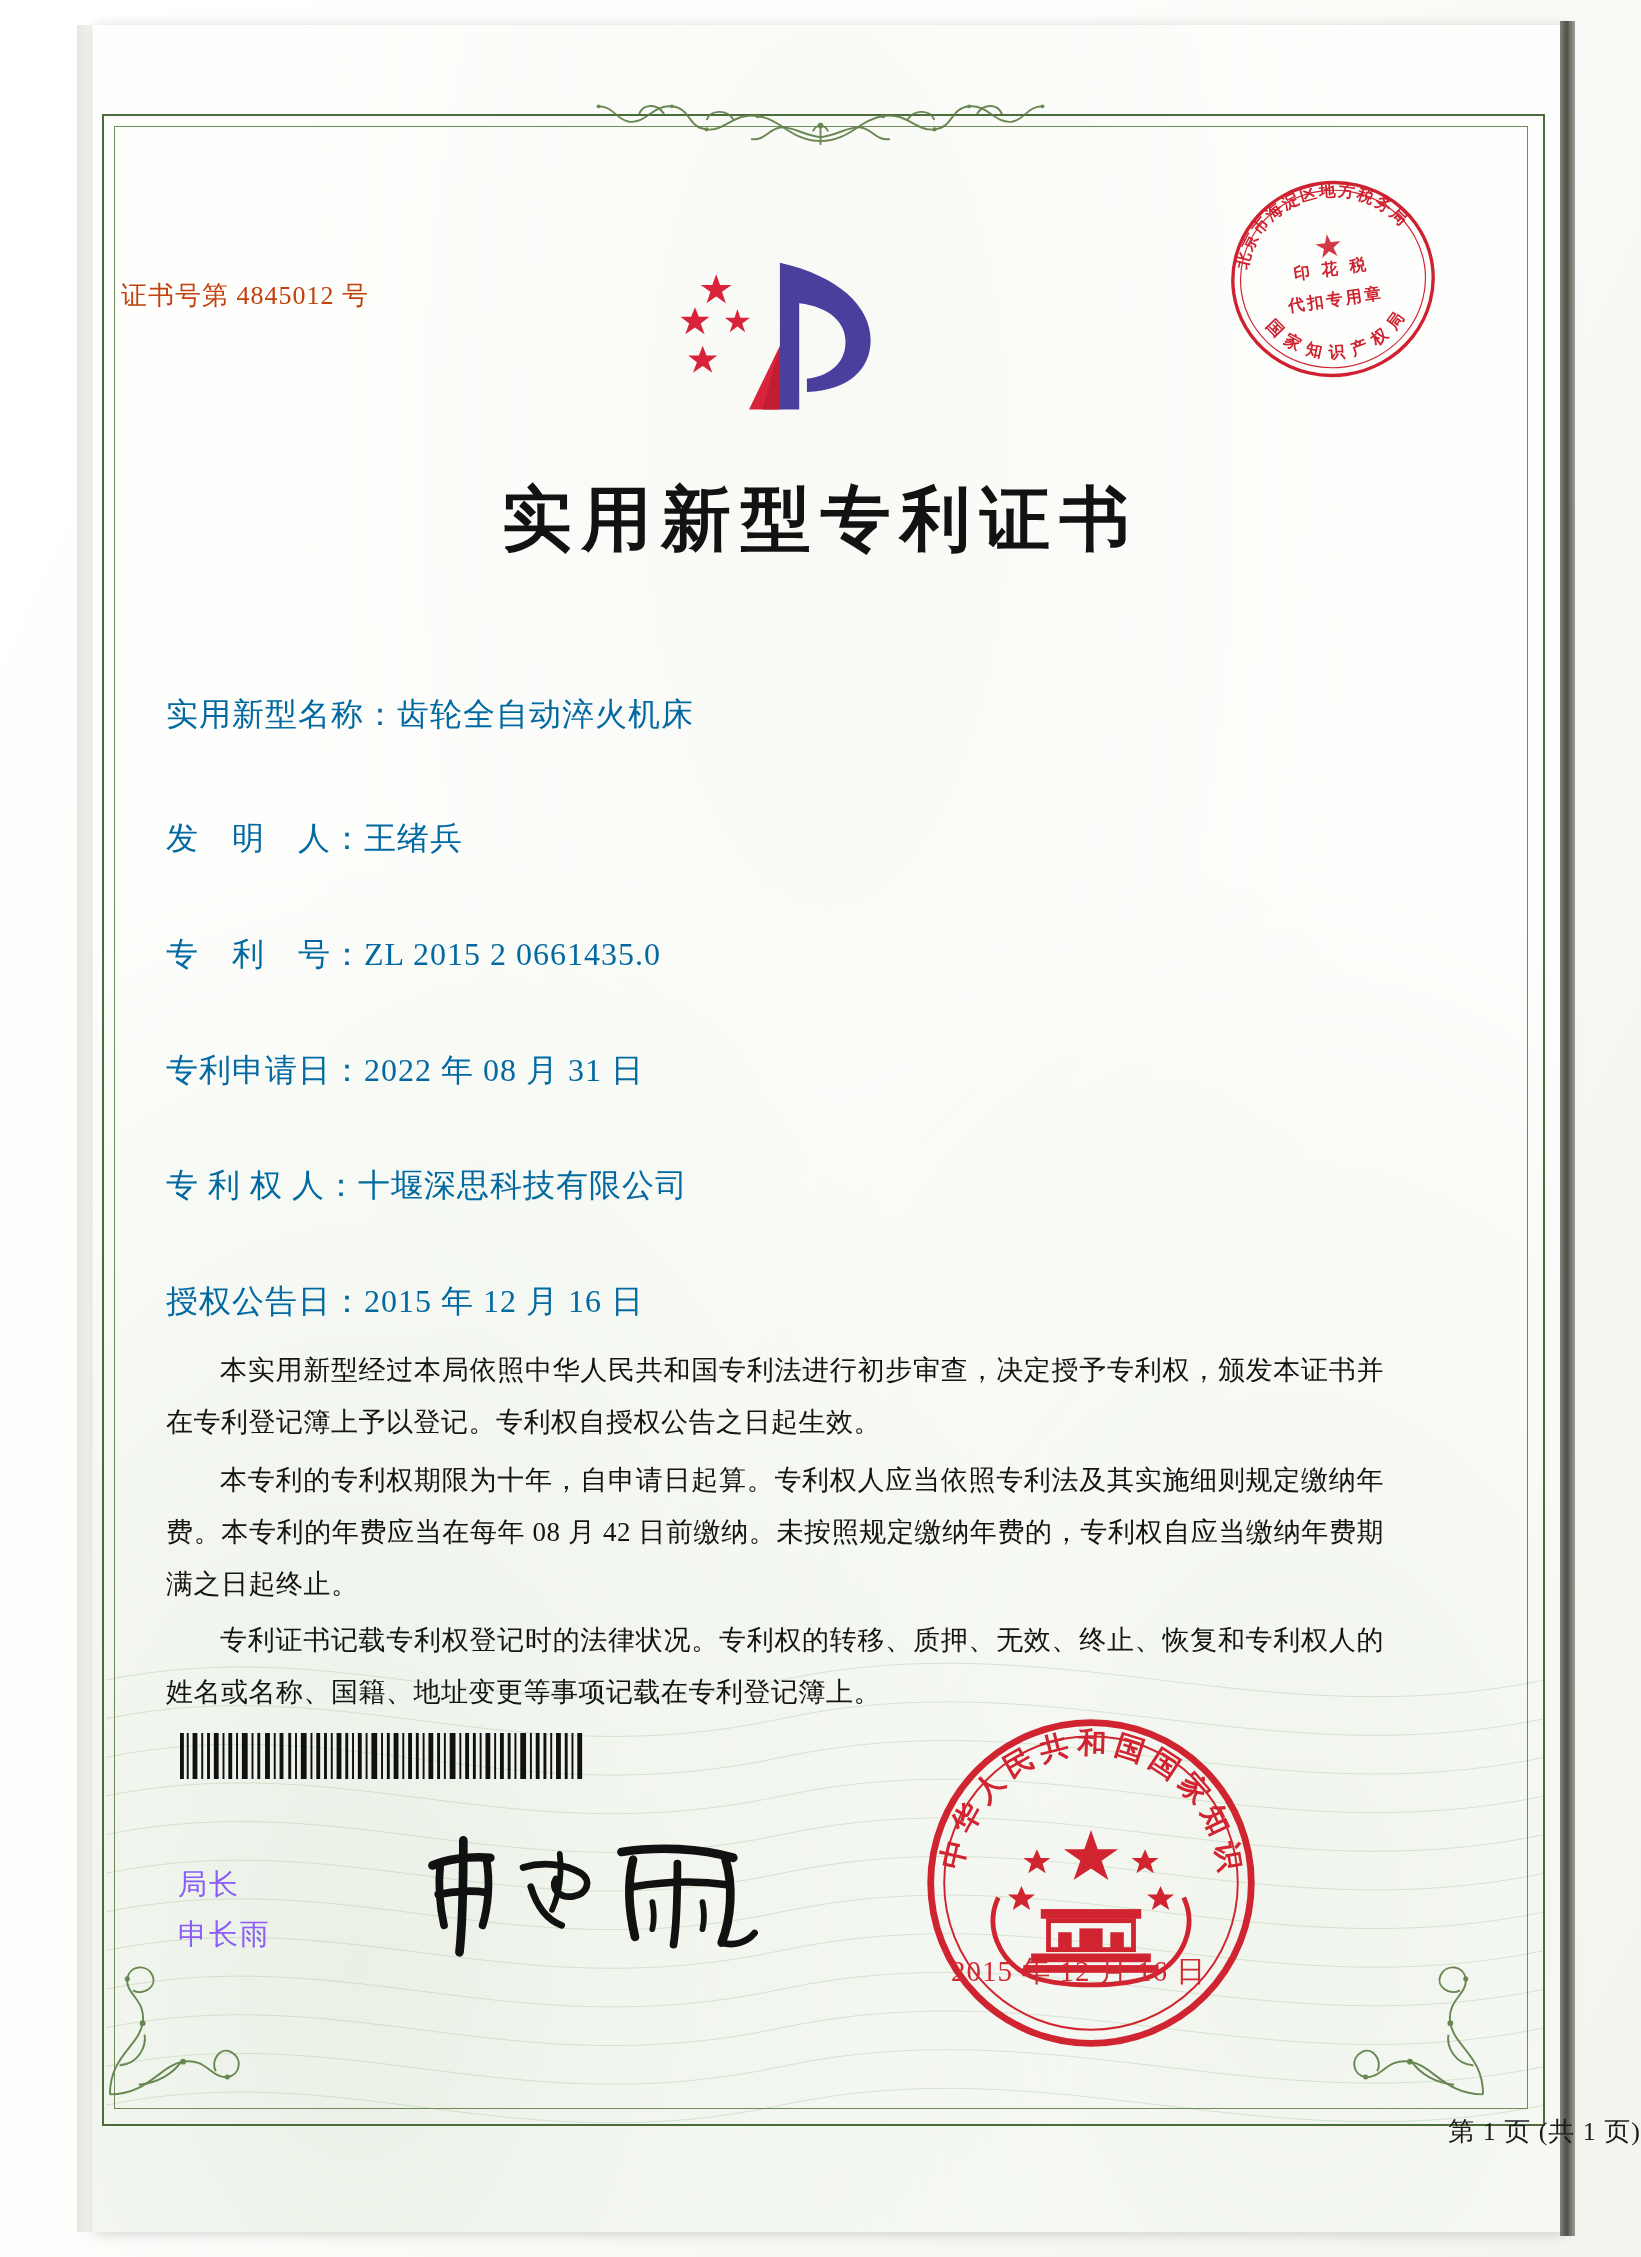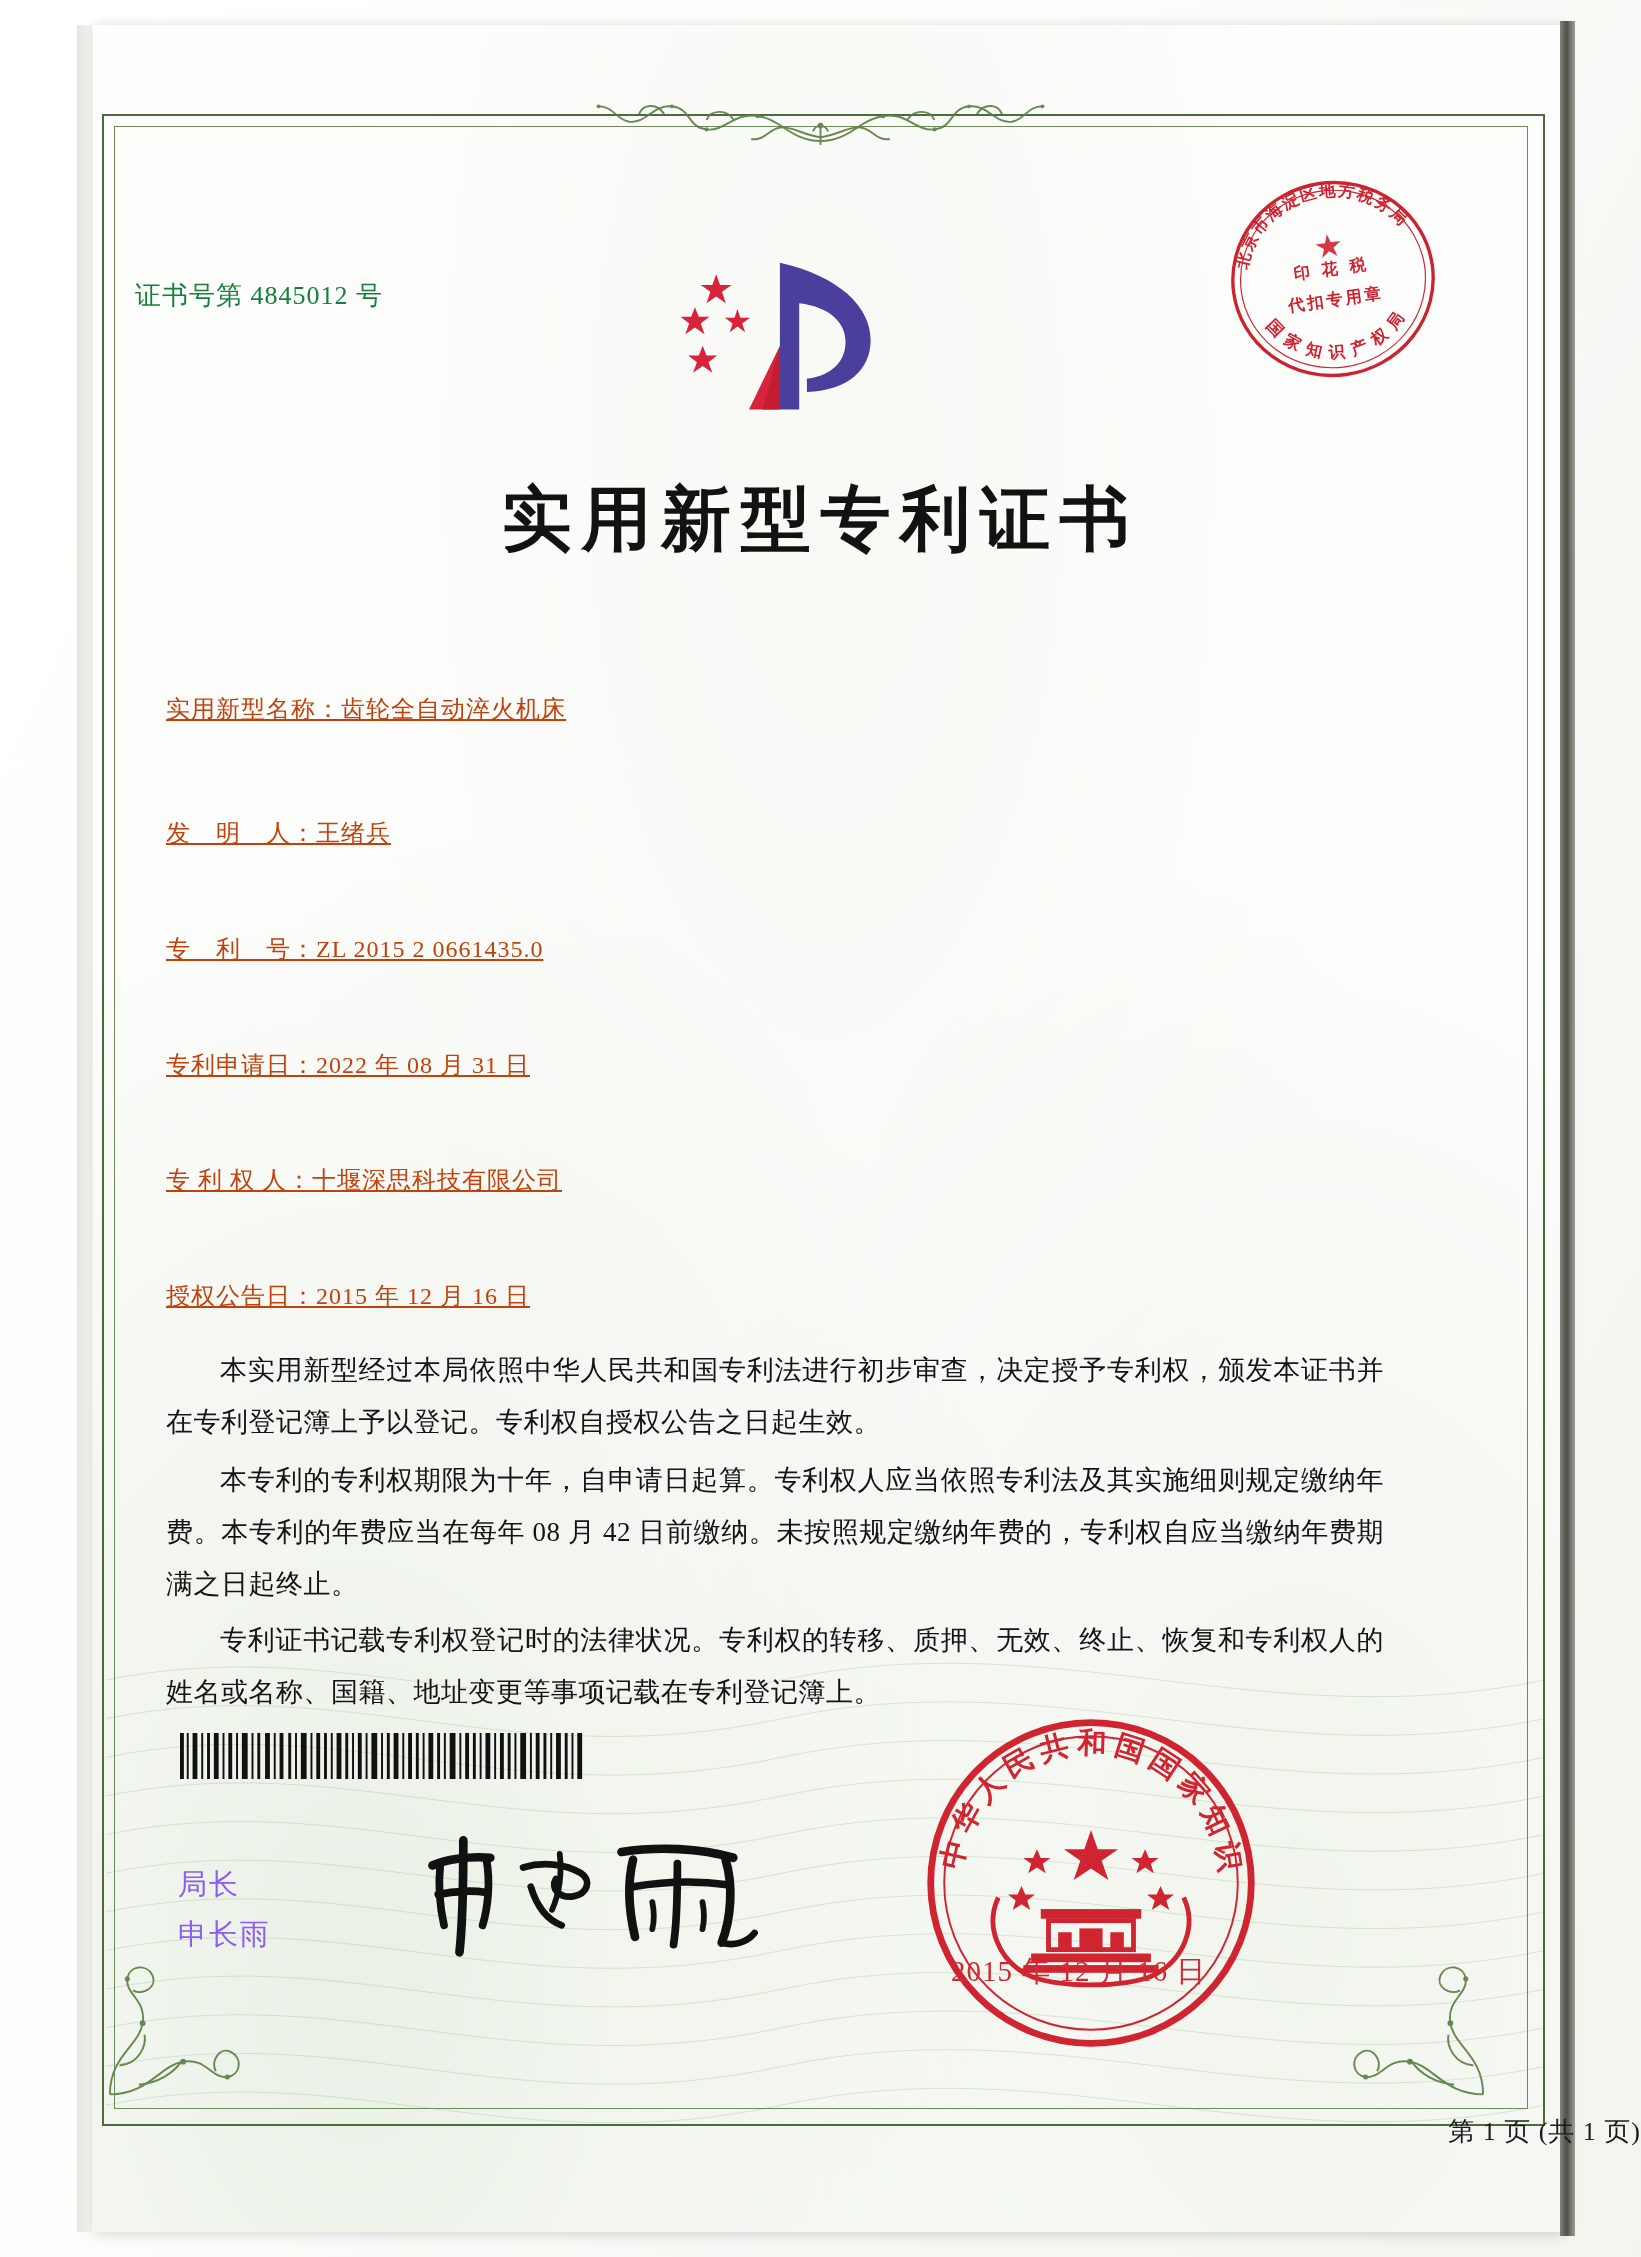--- a/index.html
+++ b/index.html
@@ -84,24 +84,24 @@
     opacity: .92;
     pointer-events: none;
   }
   #orn-top { left: 502px; top: 81px; }
   #orn-bl { left: 100px; top: 1950px; }
   #orn-br { left: 1348px; top: 1950px; }
 
   
   #cert-no {
     position: absolute;
-    left: 135px; top: 278px;
+    left: 121px; top: 278px;
     font-size: 26px;
     letter-spacing: 1px;
-    color: #15803d;
+    color: #c2410c;
     white-space: nowrap;
   }
 
   
   #logo {
     position: absolute;
     left: 666px; top: 253px;
     width: 222px; height: 174px;
   }
 
@@ -128,25 +128,24 @@
     font-weight: bold;
     letter-spacing: 9.7px;
     color: #121212;
     font-family: "DejaVu Serif", serif;
   }
 
   
   .field {
     position: absolute;
     left: 166px;
-    font-size: 24px;
-    color: #c2410c;
+    font-size: 32px;
+    color: #0369a1;
     white-space: nowrap;
     letter-spacing: 1px;
-    text-decoration: underline;
   }
   .field .lbl { letter-spacing: 1px; }
   .field .val { letter-spacing: 1px; }
   #f1 { top: 693px; }
   #f2 { top: 817px; }
   #f3 { top: 933px; }
   #f4 { top: 1049px; }
   #f5 { top: 1164px; }
   #f6 { top: 1280px; }
 

